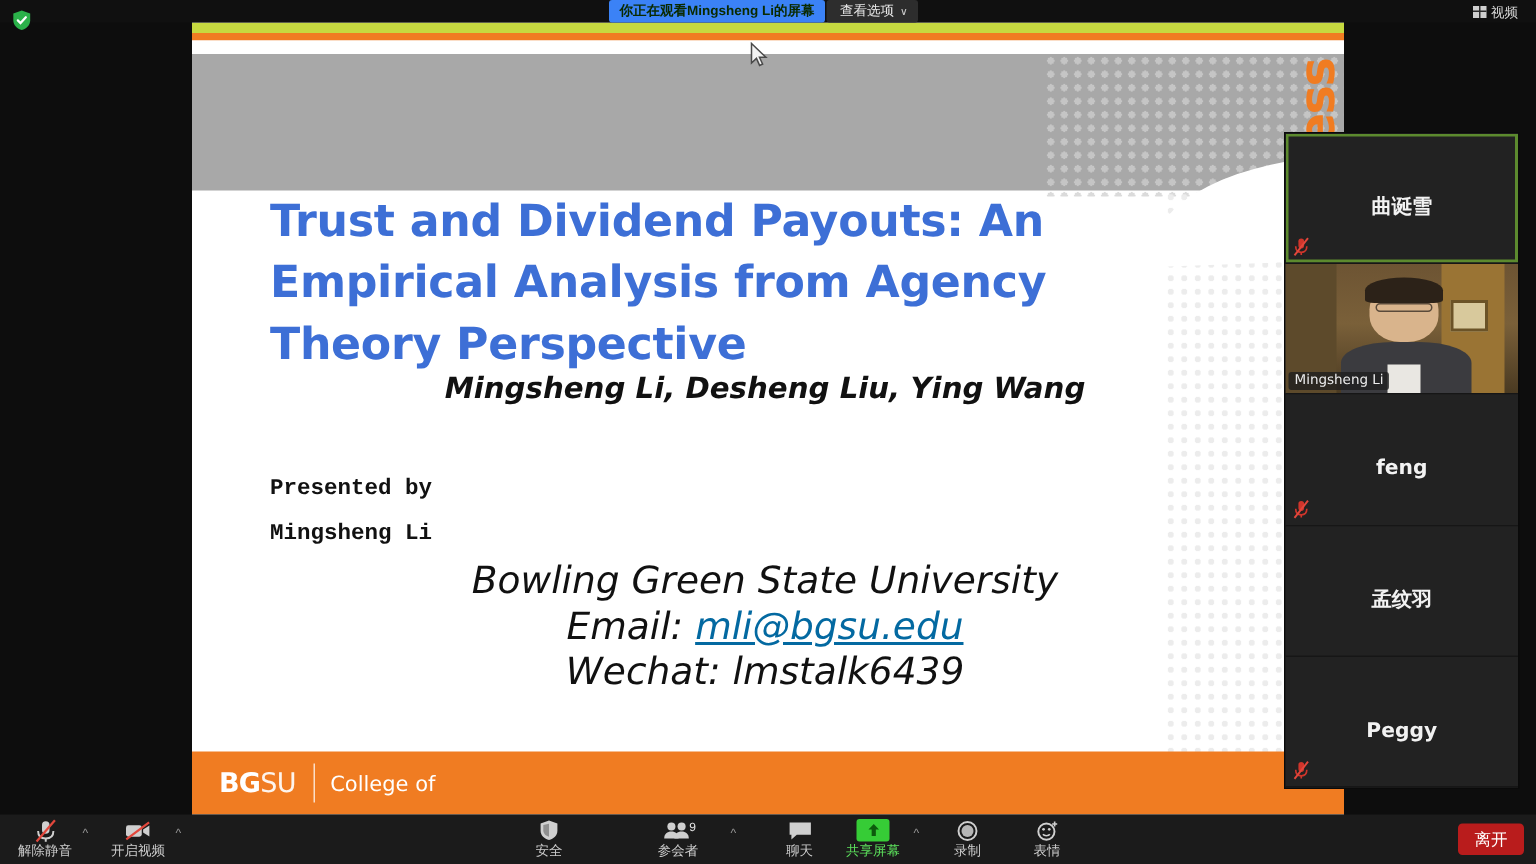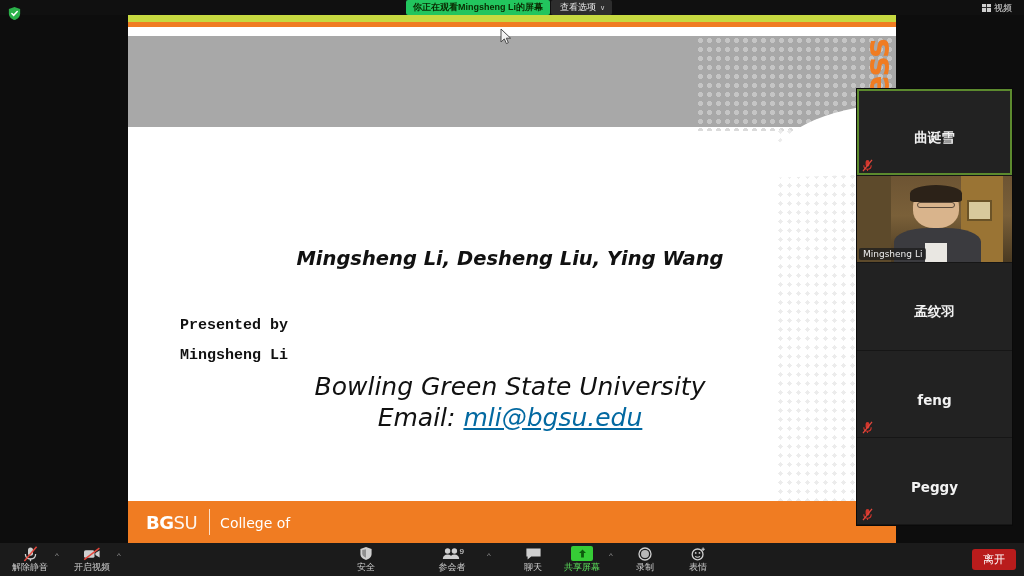--- a/index.html
+++ b/index.html
@@ -15,21 +15,21 @@
   .topbar {
     position: absolute; left: 0; top: 0; width: 1024px; height: 15px;
     background: #101010; z-index: 40;
   }
   .shield-badge {
     position: absolute; left: 6px; top: 5px; width: 16px; height: 16px;
     display: flex; align-items: center; justify-content: center;
   }
   .viewing-pill {
     position: absolute; left: 406px; top: 0px; height: 15px;
-    background: #22c55e; color: #0a2a00;
+    background: #3b82f6; color: #0a2a00;
     font-size: 9px; line-height: 15px; padding: 0 7px;
     border-radius: 2px; white-space: nowrap; font-weight: 600;
   }
   .view-opts {
     position: absolute; left: 551px; top: 0px; height: 15px;
     background: #2d2d2d; color: #e8e8e8;
     font-size: 9px; line-height: 15px; padding: 0 7px 0 9px;
     border-radius: 2px; white-space: nowrap;
   }
   .view-opts .chev { font-size: 7px; margin-left: 4px; opacity: .85; }
@@ -276,34 +276,36 @@
       <div class="band-white"></div>
       <div class="band-gray"></div>
       <div class="dots-top"></div>
       <div class="dots-body"></div>
       <div class="curve-white"></div>
 
       <div class="vert-beyond">
         <span>beyond business</span>
       </div>
 
+      <div class="slide-title">Trust and Dividend Payouts: An Empirical Analysis from Agency Theory Perspective</div>
 
       <div class="authors">Mingsheng Li, Desheng Liu, Ying Wang</div>
 
       <div class="presented">
         <div>Presented by</div>
         <div>Mingsheng Li</div>
       </div>
 
       <div class="affil-block">
         <div>Bowling Green State University</div>
         <div>
           <span>Email:</span>
           <a href="#">mli@bgsu.edu</a>
         </div>
+        <div>Wechat: lmstalk6439</div>
       </div>
 
       <div class="slide-footer">
         <div class="bgsu-mark"><span>BG</span><span class="thin">SU</span></div>
         <div class="footer-div"></div>
         <div class="college-txt">College of</div>
       </div>
     </div>
   </div>
 
@@ -335,33 +337,33 @@
         <div class="vid-body"></div>
         <div class="vid-shirt"></div>
         <div class="vid-person-head"></div>
         <div class="vid-hair"></div>
         <div class="vid-glasses"></div>
       </div>
       <span class="tile-label-chip">Mingsheng Li</span>
     </div>
 
     <div class="tile">
-      <span class="tile-name">孟纹羽</span>
-    </div>
-
-    <div class="tile">
       <span class="tile-name">feng</span>
       <span class="mic-muted">
         <svg width="11" height="13" viewBox="0 0 11 13">
           <rect x="3.6" y="1" width="3.8" height="6.6" rx="1.9" fill="#d0352b"></rect>
           <path d="M1.8 6.2 C1.8 9 3.3 10.2 5.5 10.2 C7.7 10.2 9.2 9 9.2 6.2" stroke="#d0352b" stroke-width="1.1" fill="none"></path>
           <line x1="5.5" y1="10.2" x2="5.5" y2="12" stroke="#d0352b" stroke-width="1.1"></line>
           <line x1="1" y1="12.2" x2="10" y2="0.8" stroke="#e2473c" stroke-width="1.3"></line>
         </svg>
       </span>
+    </div>
+
+    <div class="tile">
+      <span class="tile-name">孟纹羽</span>
     </div>
 
     <div class="tile">
       <span class="tile-name">Peggy</span>
       <span class="mic-muted">
         <svg width="11" height="13" viewBox="0 0 11 13">
           <rect x="3.6" y="1" width="3.8" height="6.6" rx="1.9" fill="#d0352b"></rect>
           <path d="M1.8 6.2 C1.8 9 3.3 10.2 5.5 10.2 C7.7 10.2 9.2 9 9.2 6.2" stroke="#d0352b" stroke-width="1.1" fill="none"></path>
           <line x1="5.5" y1="10.2" x2="5.5" y2="12" stroke="#d0352b" stroke-width="1.1"></line>
           <line x1="1" y1="12.2" x2="10" y2="0.8" stroke="#e2473c" stroke-width="1.3"></line>

